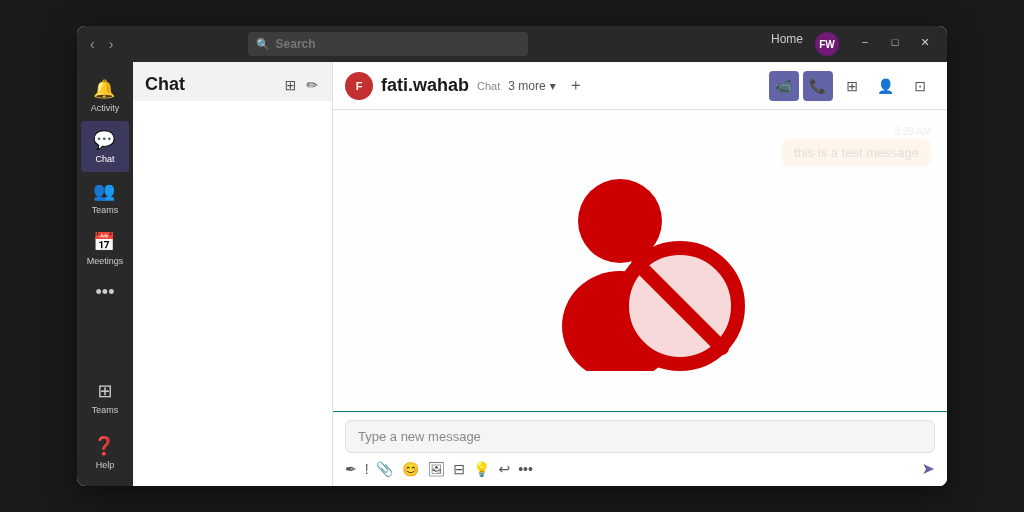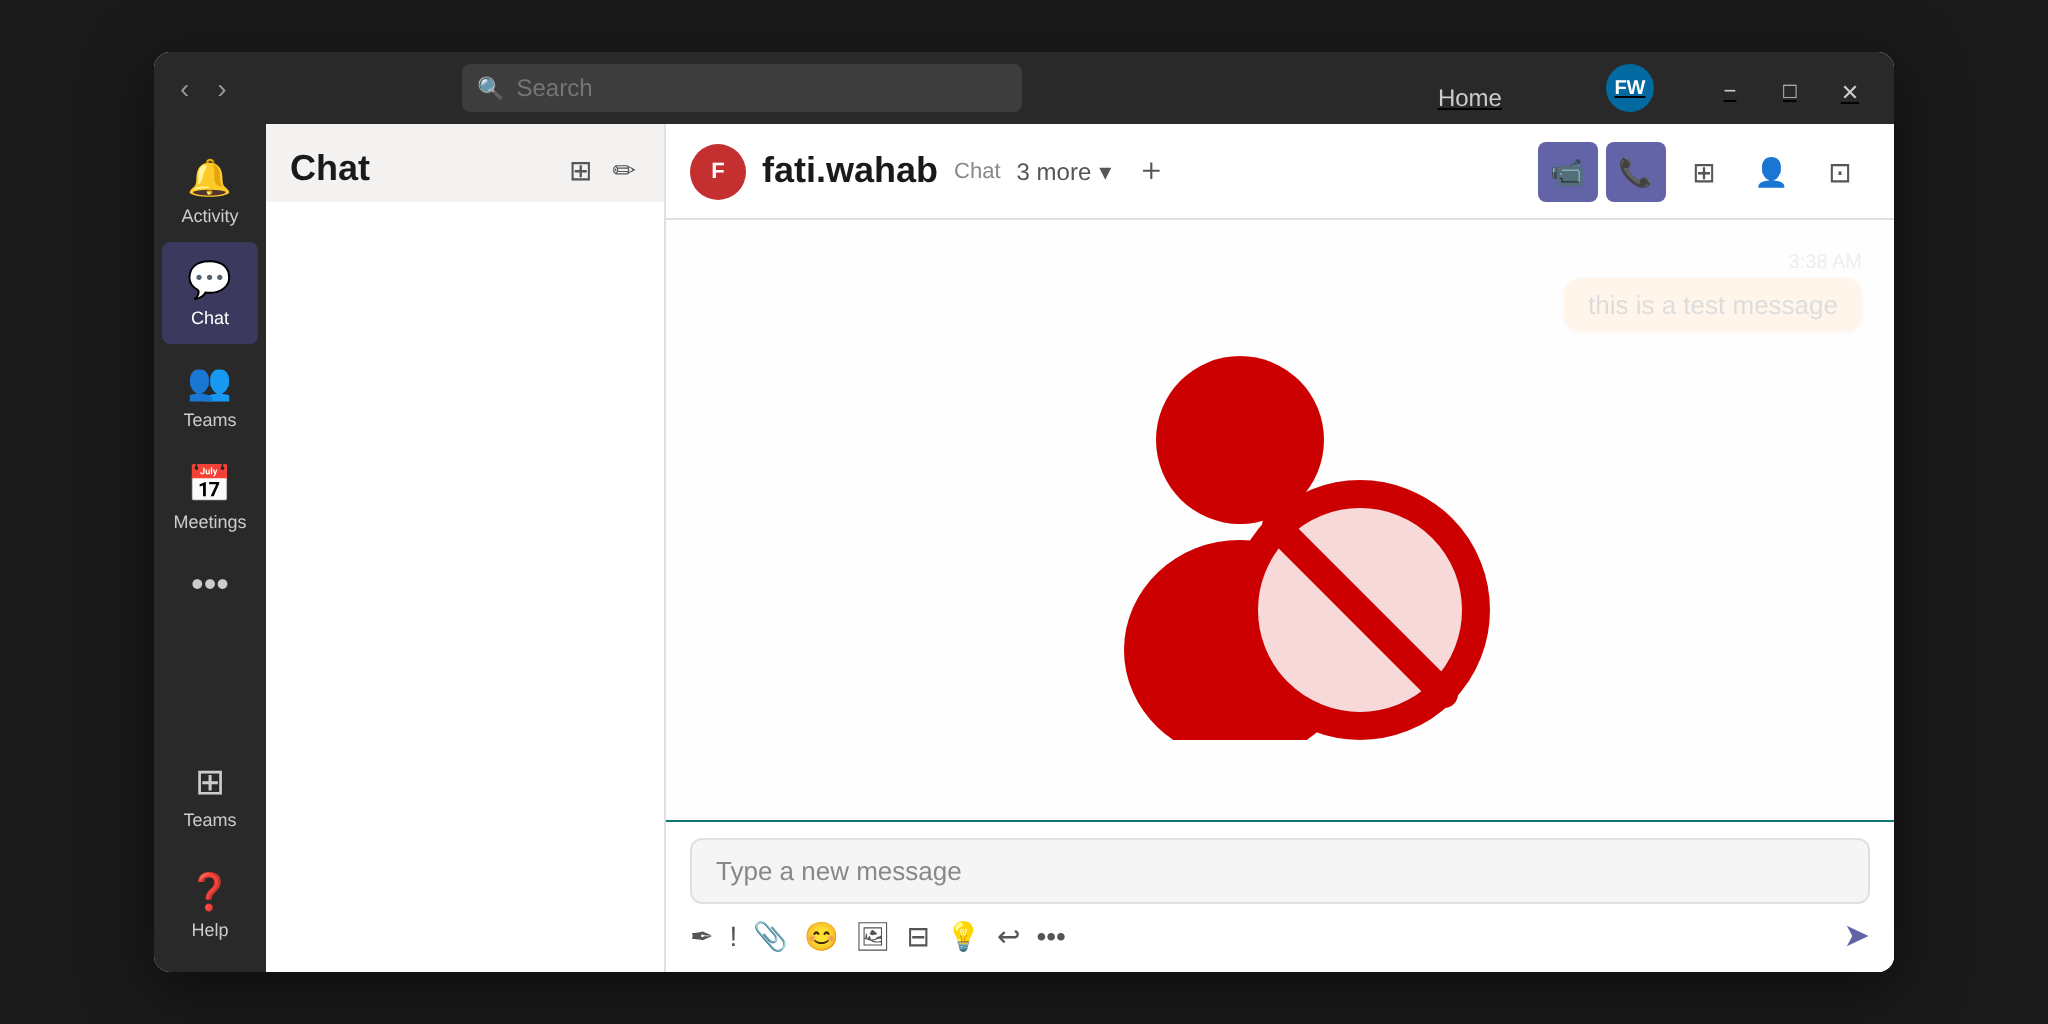--- a/index.html
+++ b/index.html
@@ -59,45 +59,44 @@
       padding: 0 8px;
       gap: 6px;
     }
     .search-box input {
       background: transparent;
       border: none;
       outline: none;
       color: #ccc;
       font-size: 12px;
       width: 100%;
+      font-weight: bold;
     }
     .search-icon-char { color: #999; font-size: 11px; }
     .title-bar-right {
       display: flex;
-      align-items: flex-end;
-      gap: 24px;
+      align-items: flex-start;
+      gap: 12px;
       margin-left: auto;
-      text-decoration: underline;
     }
     .home-label {
       color: #ccc;
       font-size: 12px;
     }
     .avatar-circle {
       width: 24px;
       height: 24px;
       border-radius: 50%;
-      background: #0369a1;
+      background: #701a75;
       display: flex;
       align-items: center;
       justify-content: center;
       color: white;
       font-size: 10px;
       font-weight: bold;
-      margin-left: 28px;
     }
     .win-controls {
       display: flex;
       gap: 2px;
     }
     .win-ctrl {
       width: 28px;
       height: 20px;
       display: flex;
       align-items: center;

